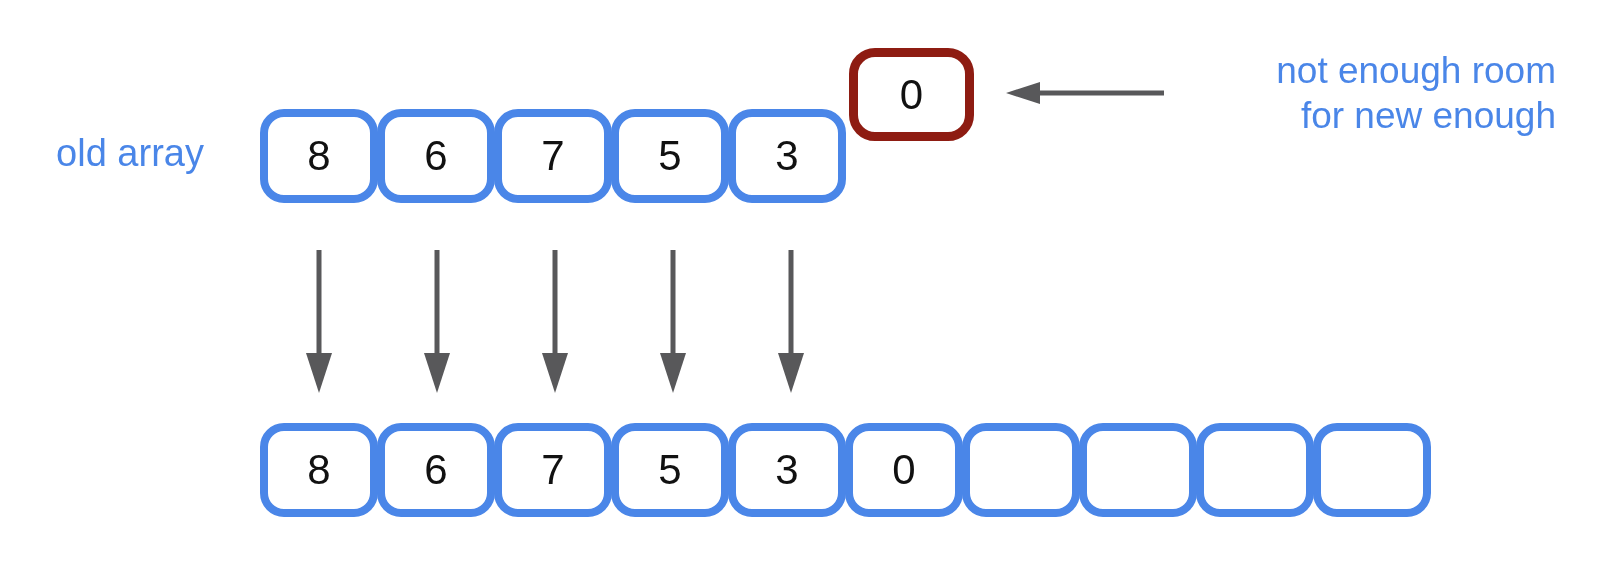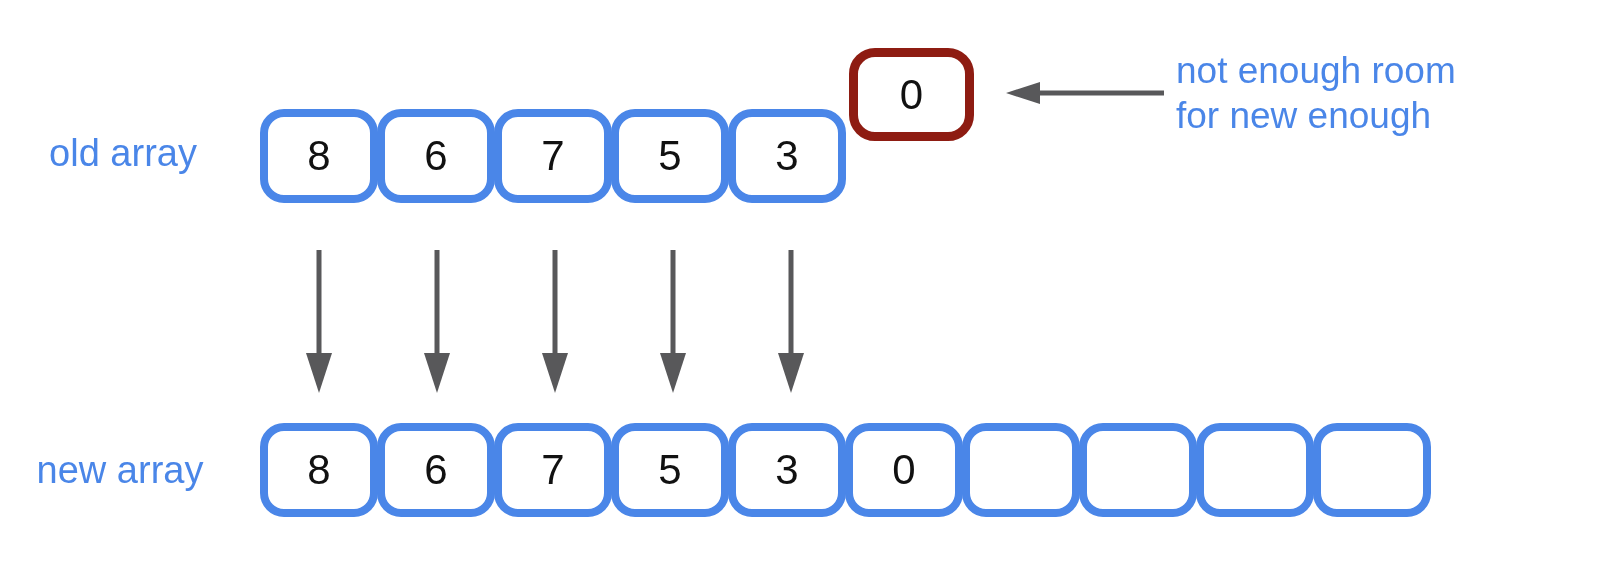--- a/index.html
+++ b/index.html
@@ -16,21 +16,21 @@
     overflow: hidden;
   }
   .array-label {
     position: absolute;
     width: 240px;
     text-align: center;
     font-size: 38px;
     color: #4a86e8;
     line-height: 1.1;
   }
-  .label-old { left: 3px; top: 133px; }
+  .label-old { left: 10px; top: 133px; }
   .label-new { left: 0px;  top: 450px; }
 
   .array-row {
     position: absolute;
     display: flex;
   }
   .row-old { left: 260px; top: 109px; }
   .row-new { left: 260px; top: 423px; }
 
   .cell {
@@ -65,21 +65,21 @@
     font-size: 42px;
     color: #111111;
     z-index: 5;
   }
 
   .note-text {
     position: absolute;
     left: 1176px;
     top: 48px;
     width: 380px;
-    text-align: left;
+    text-align: right;
     font-size: 37px;
     line-height: 45px;
     color: #4a86e8;
   }
 
   .down-arrow {
     position: absolute;
     top: 250px;
     width: 30px;
     height: 145px;
@@ -133,21 +133,20 @@
   </svg>
   <svg class="down-arrow" style="left:658px" viewBox="0 0 30 145">
     <rect x="12.5" y="0" width="5" height="106" fill="#58585a"></rect>
     <polygon points="2,103 28,103 15,143" fill="#58585a"></polygon>
   </svg>
   <svg class="down-arrow" style="left:776px" viewBox="0 0 30 145">
     <rect x="12.5" y="0" width="5" height="106" fill="#58585a"></rect>
     <polygon points="2,103 28,103 15,143" fill="#58585a"></polygon>
   </svg>
 
-  <div class="array-label label-new">new array</div>
 
   <div class="array-row row-new">
     <div class="cell">8</div>
     <div class="cell">6</div>
     <div class="cell">7</div>
     <div class="cell">5</div>
     <div class="cell">3</div>
     <div class="cell">0</div>
     <div class="cell"></div>
     <div class="cell"></div>

